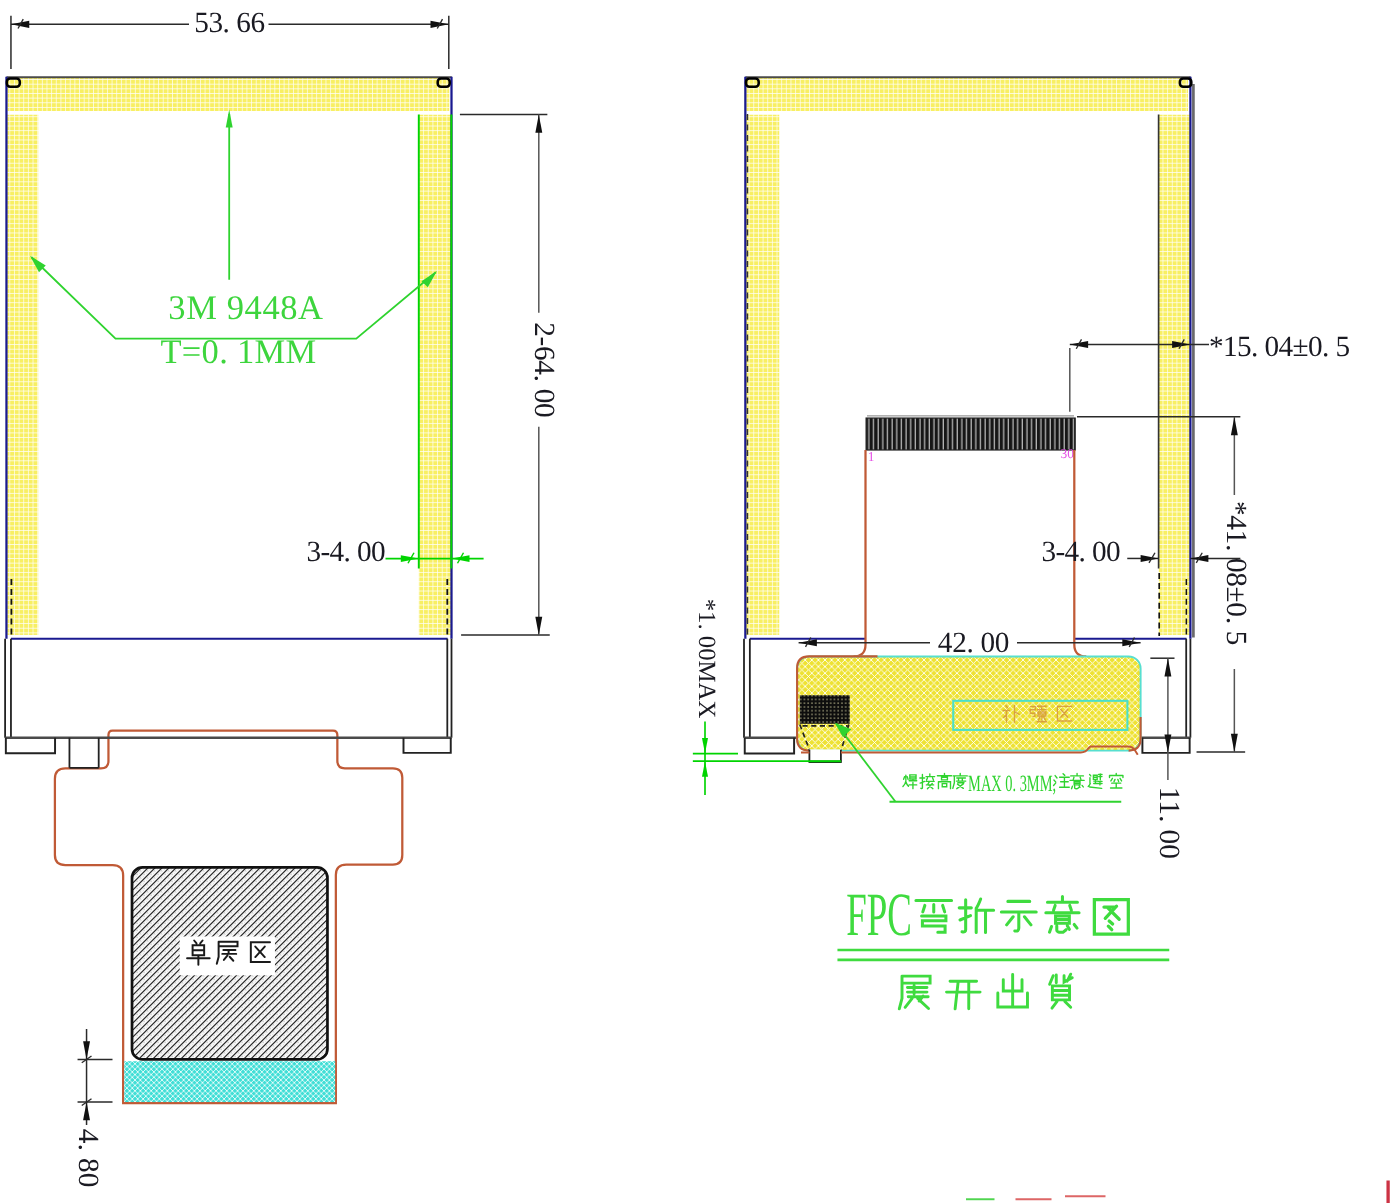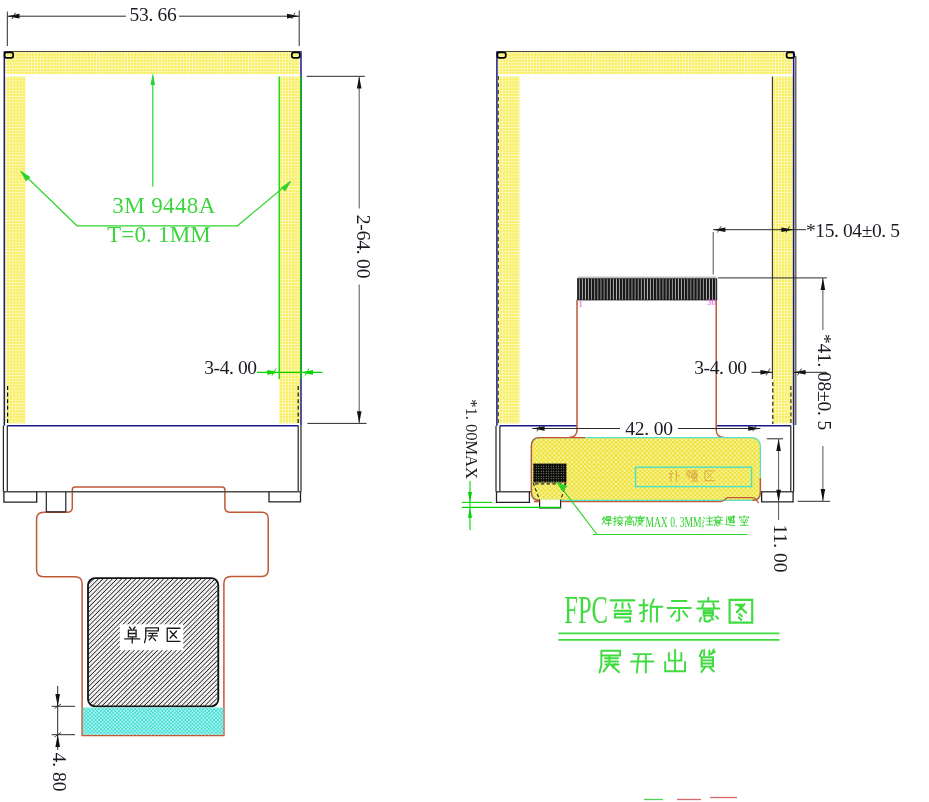--- a/index.html
+++ b/index.html
@@ -1,16 +1,16 @@
 <!DOCTYPE html>
 <html><head>
 <meta charset="utf-8">
 <style>
 html,body{margin:0;padding:0;background:#fff;}
-.page{position:relative;width:929px;height:802px;background:#fff;overflow:hidden;font-family:"Liberation Serif",serif;border-radius:32px;}
+.page{position:relative;width:929px;height:802px;background:#fff;overflow:hidden;font-family:"Liberation Serif",serif;}
 svg{position:absolute;left:0;top:0;}
 text{font-family:"Liberation Serif",serif;}
 </style>
 </head>
 <body>
 <div class="page">
 <svg width="929" height="802" viewBox="0 0 929 802">
 <defs>
 <pattern id="pTape" width="3.1" height="3.1" patternUnits="userSpaceOnUse">
   <rect width="3.1" height="3.1" fill="#f8ef63"></rect>

